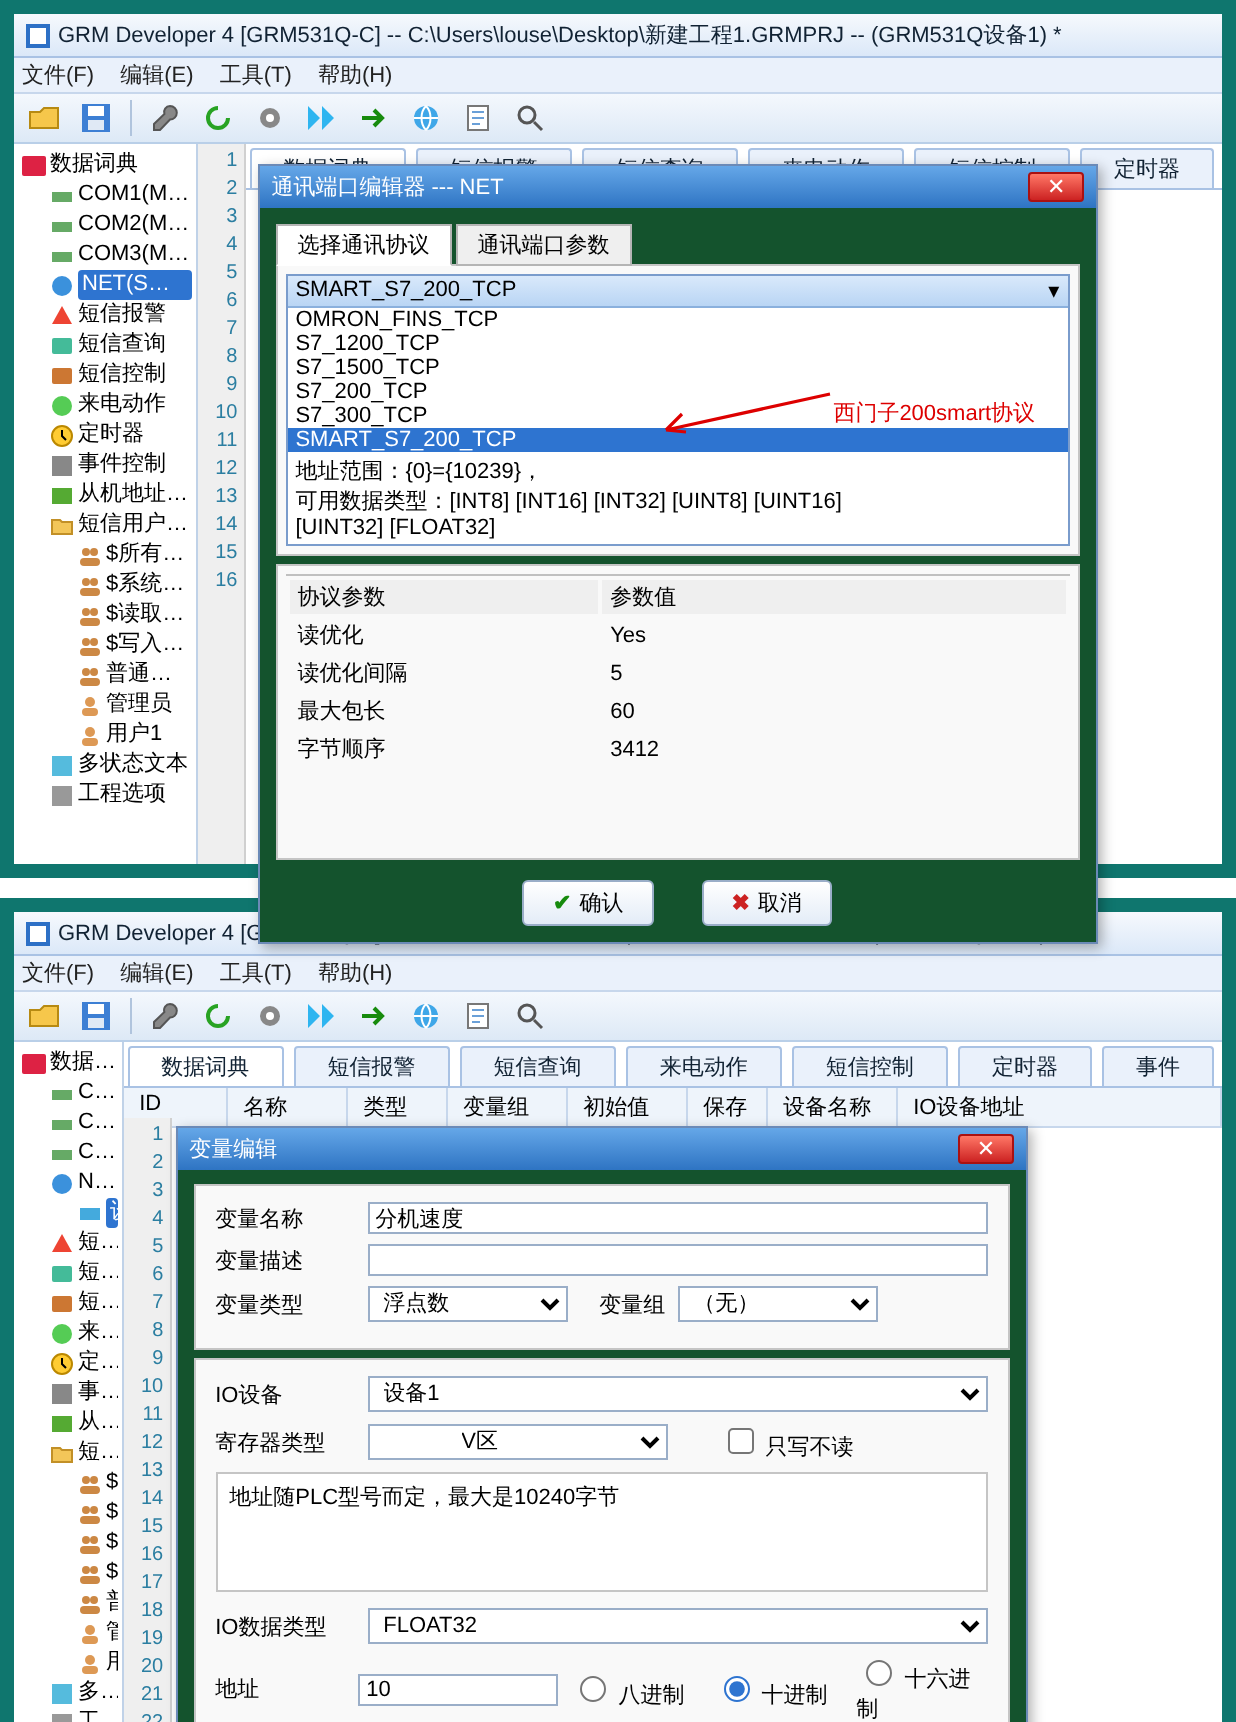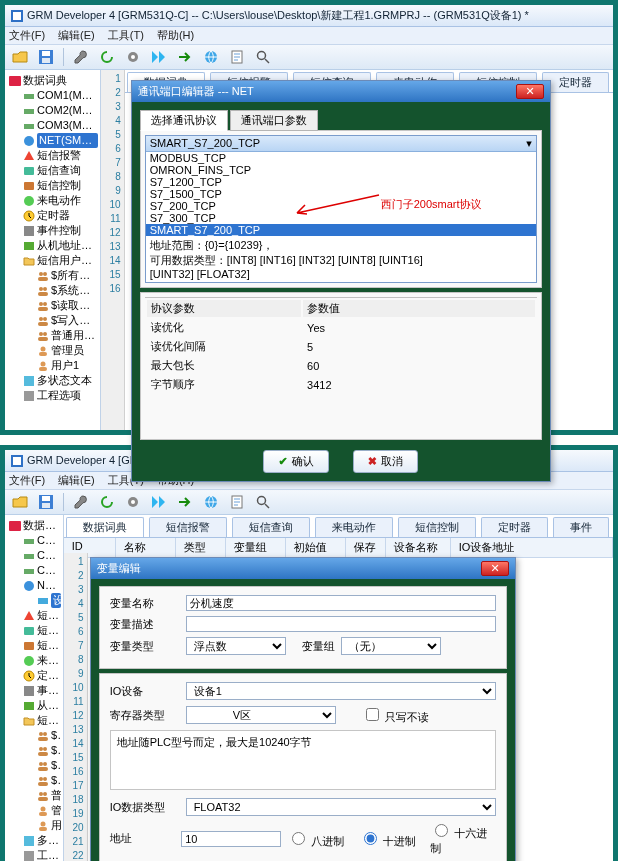--- a/index.html
+++ b/index.html
@@ -1,17 +1,17 @@
 <!DOCTYPE html>
 <html><head>
 <meta charset="utf-8">
 <style>
   *{box-sizing:border-box;font-family:"Microsoft YaHei",SimSun,Arial,sans-serif;font-size:11px;}
   body{margin:0;background:#fff;width:618px;}
-  .app{border:5px solid #0f766e;margin-bottom:10px;background:#e8eef7;}
+  .app{border:7px solid #0f766e;margin-bottom:10px;background:#e8eef7;}
   .titlebar{background:linear-gradient(#f6f9fd,#dbe8f8);border-bottom:1px solid #a9c2e4;padding:3px 6px;display:flex;align-items:center;gap:4px;color:#123;}
   .titlebar svg{flex:none;}
   .menubar{background:#eaf1fb;border-bottom:1px solid #c7d7ec;padding:1px 4px;font-size:11px;color:#222;}
   .menubar span{margin-right:10px;}
   .toolbar{background:linear-gradient(#f4f8fd,#dde9f6);border-bottom:1px solid #b9cfe8;padding:2px 4px;display:flex;gap:4px;align-items:center;}
   .tbtn{width:22px;height:20px;display:flex;align-items:center;justify-content:center;border:1px solid transparent;border-radius:2px;}
   .body{display:flex;align-items:flex-start;}
   .tree{width:153px;background:#fff;border-right:1px solid #c0d2e8;padding:3px 2px;line-height:15px;font-size:11px;color:#000;}
   .tree ul{list-style:none;margin:0;padding-left:14px;}
   .tree>ul{padding-left:2px;}
@@ -35,21 +35,21 @@
   .dd-head{background:linear-gradient(#d9e9fb,#b9d5f4);padding:1px 4px;border-bottom:1px solid #8ab0dd;}
   .dd-list{font-size:11px;}
   .dd-list .row{padding:0 4px;white-space:nowrap;}
   .dd-list .rowsel{background:#2e74d0;color:#fff;}
   .info{font-size:11px;color:#000;padding:2px 4px;}
   .param-tbl{width:100%;font-size:11px;border-top:1px solid #c0c0c0;}
   .param-tbl td{padding:1px 4px;}
   .param-tbl td:first-child{width:40%;}
   .btn{border:1px solid #9aaec8;background:linear-gradient(#fff,#e3ecf7);border-radius:3px;padding:3px 14px;display:inline-flex;align-items:center;gap:4px;font-size:11px;}
   .btnrow{display:flex;justify-content:center;gap:24px;margin-top:10px;}
-  .arrow-ann{position:absolute;color:#d00;font-size:17px;pointer-events:none;}
+  .arrow-ann{position:absolute;color:#d00;font-size:17px;pointer-events:none;margin-left:38px;}
   .frm-row{display:flex;align-items:center;margin-bottom:5px;gap:6px;}
   .frm-row label{width:70px;color:#000;}
   input.txt,select.sel-in{border:1px solid #9aaec8;background:#fff;padding:1px 3px;font-size:11px;}
   .gridhdr{display:flex;background:#eef4fb;border-bottom:1px solid #c7d7ec;font-size:11px;}
   .gridhdr span{flex:none;border-right:1px solid #c7d7ec;padding:2px 8px;}
   .radio, .chk{accent-color:#2e74d0;}
 </style>
 </head>
 <body>
 
@@ -301,21 +301,20 @@
             <span class="act">选择通讯协议</span>
             <span>通讯端口参数</span>
           </div>
           <div class="grp" style="margin-top:-1px;">
             <div class="dd">
               <div class="dd-head" style="display:flex;justify-content:space-between;">
                   <span>SMART_S7_200_TCP</span>
                   <span>▾</span>
                 </div>
               <div class="dd-list">
-                <div class="row">MODBUS_TCP</div>
                 <div class="row">OMRON_FINS_TCP</div>
                 <div class="row">S7_1200_TCP</div>
                 <div class="row">S7_1500_TCP</div>
                 <div class="row">S7_200_TCP</div>
                 <div class="row">S7_300_TCP</div>
                 <div class="row rowsel">SMART_S7_200_TCP</div>
               </div>
               <div class="info">
                 <span>地址范围：{0}={10239}，</span><br>
                 <span>可用数据类型：[INT8] [INT16] [INT32] [UINT8] [UINT16]</span><br>

